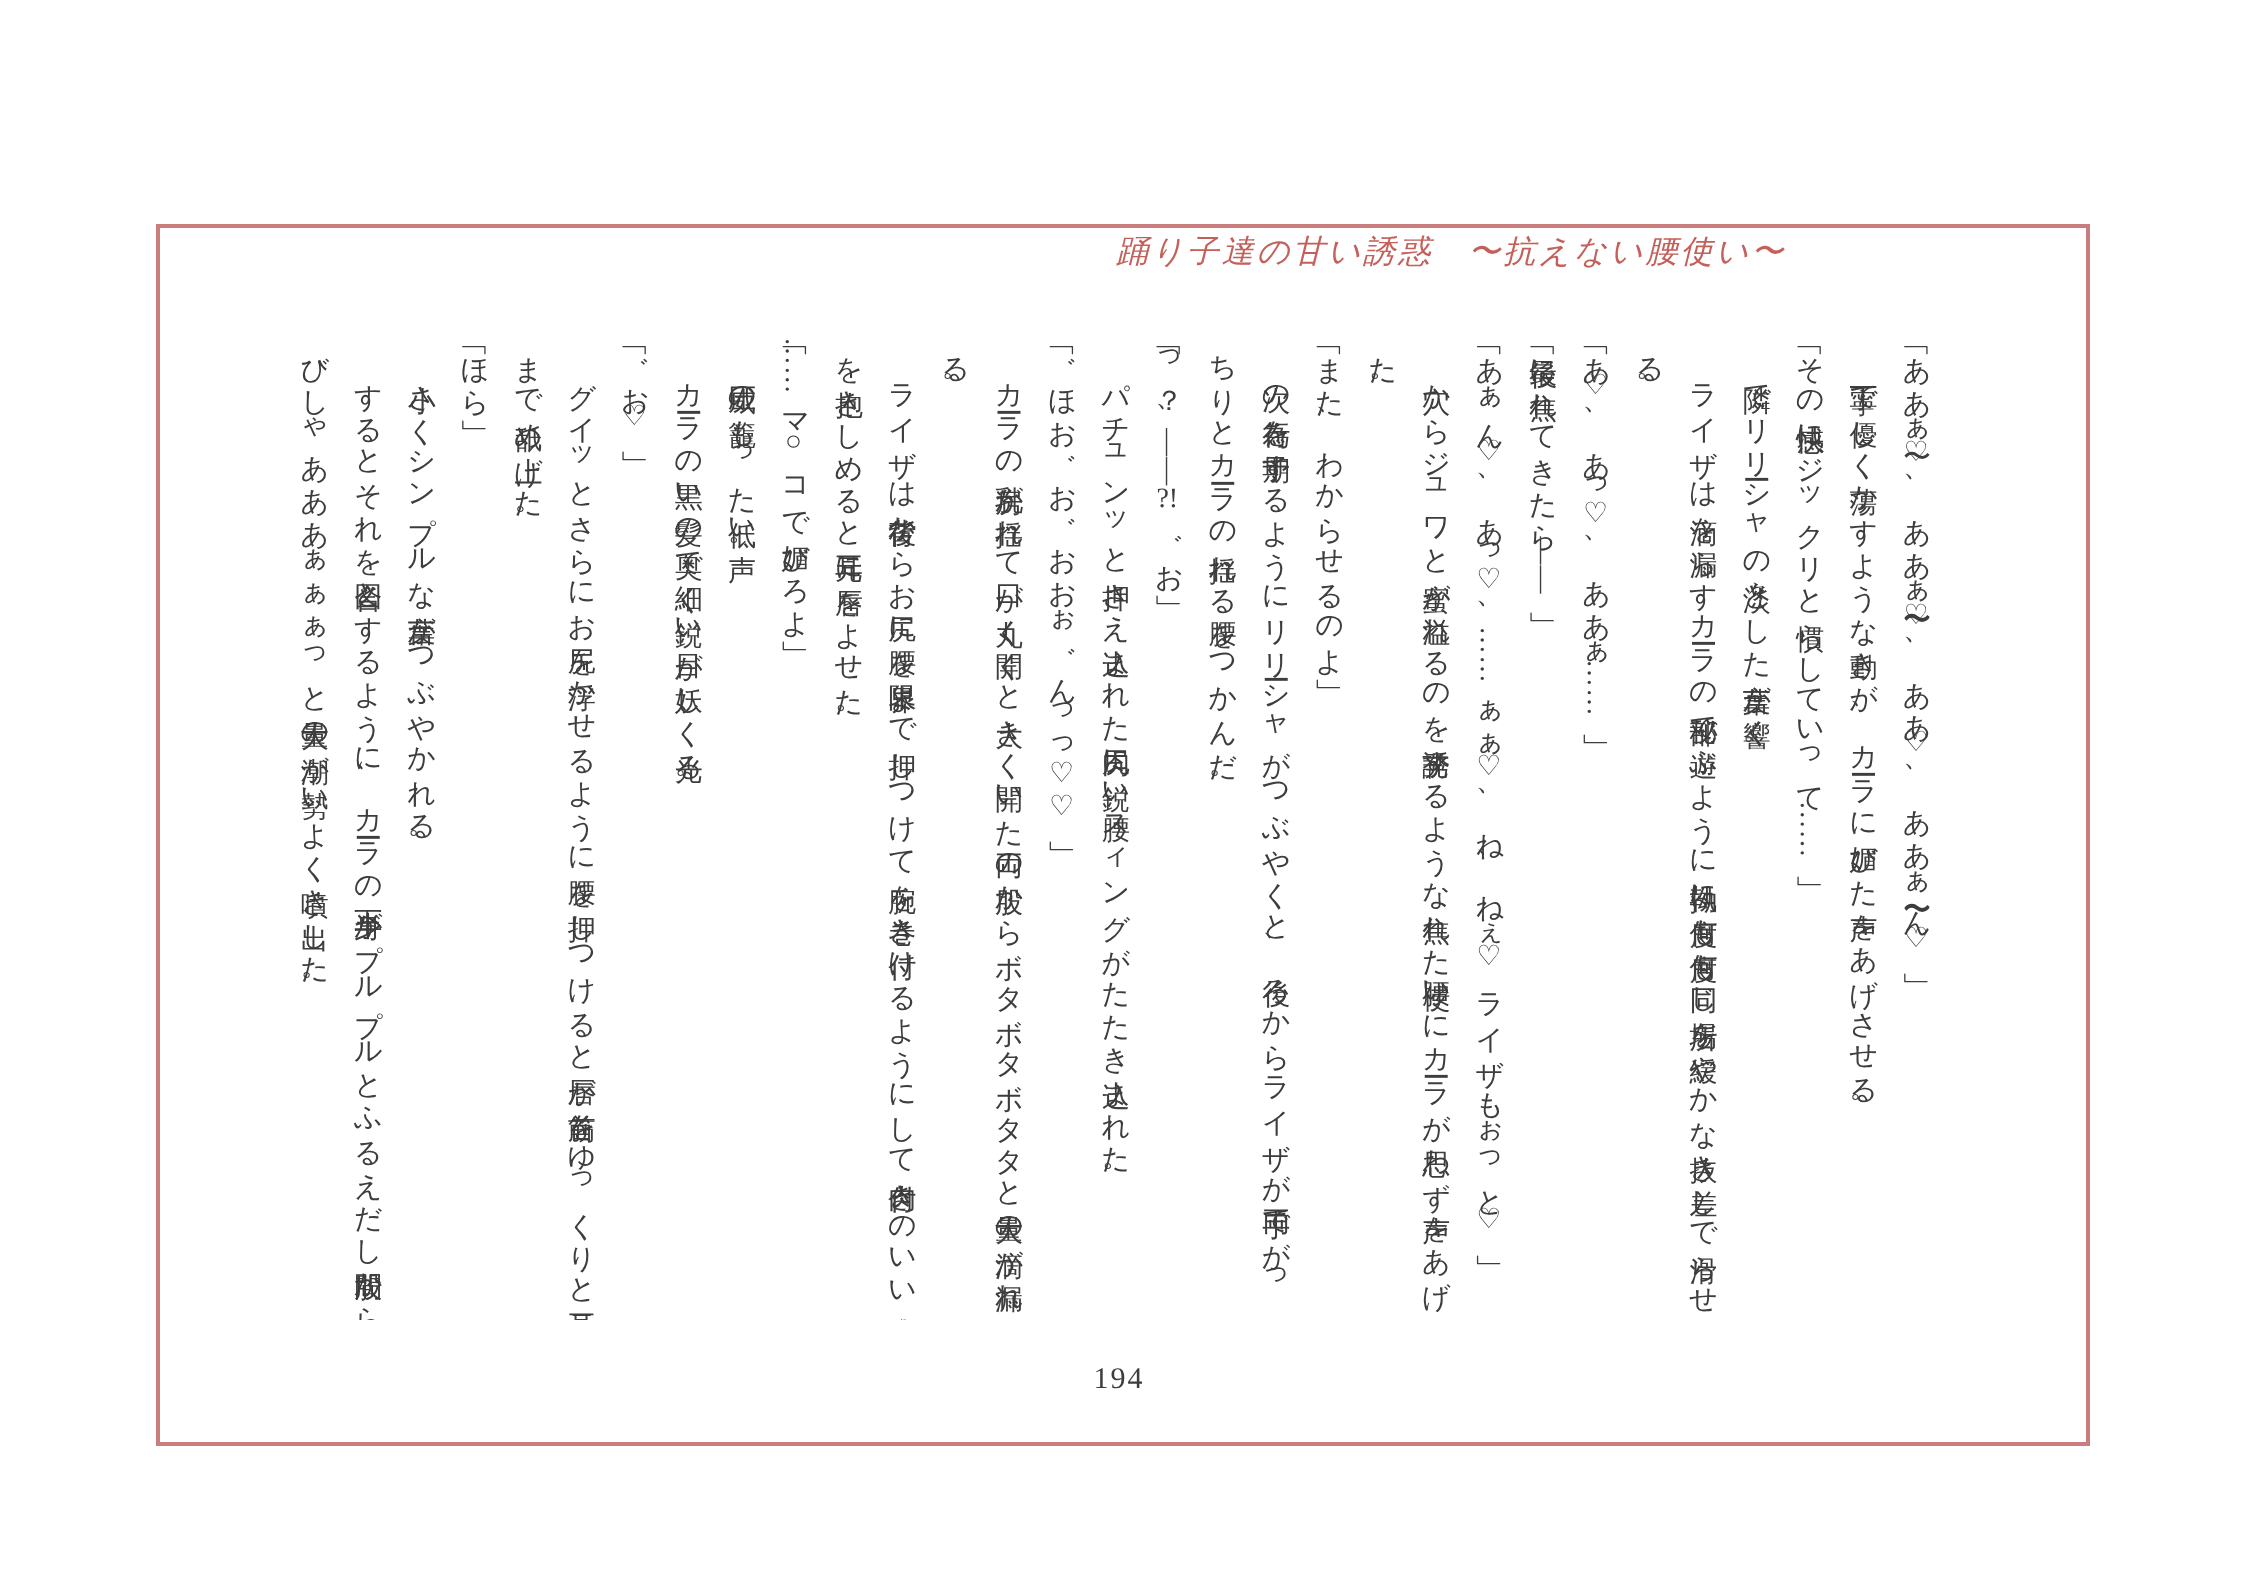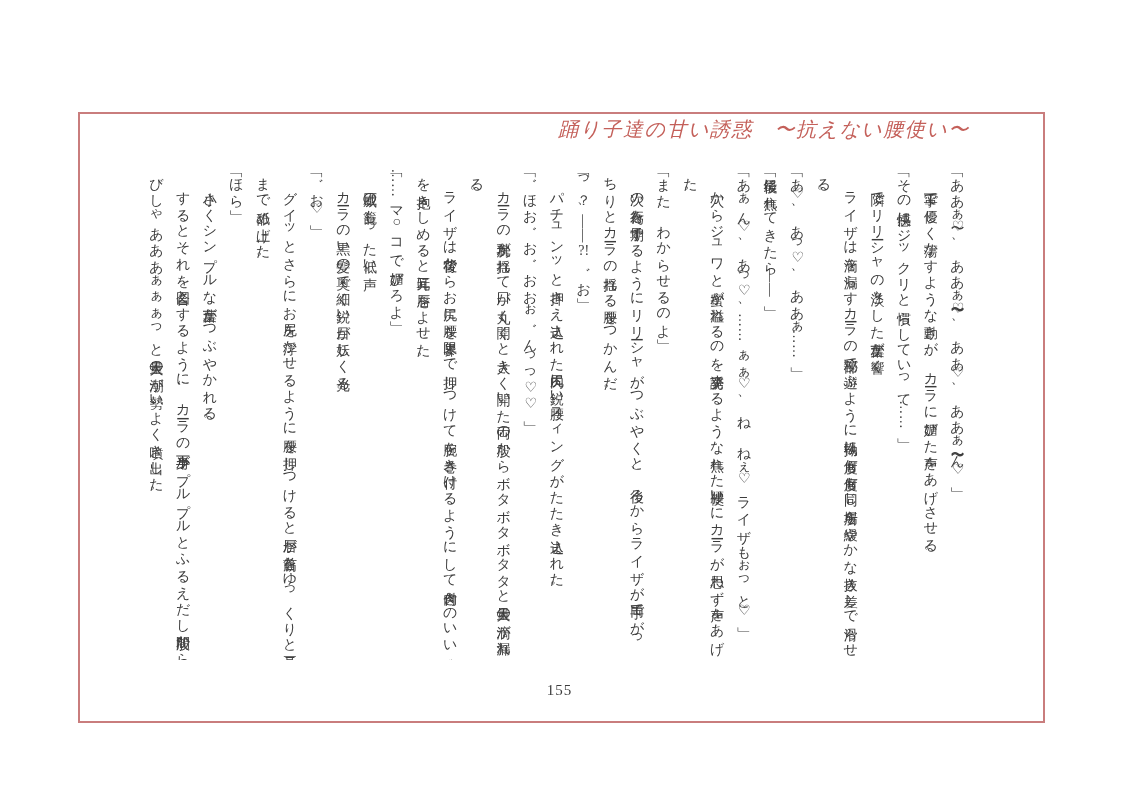--- a/index.html
+++ b/index.html
@@ -24,21 +24,21 @@
     border: 2px solid #c97d7d;
     background: #ffffff;
   }
   .chapter-title {
     position: absolute;
     top: 116px;
     left: 558px;
     width: 322px;
     text-align: center;
     font-style: italic;
-    font-size: 20px;
+    font-size: 16px;
     letter-spacing: 1.5px;
     color: #c4605a;
     white-space: nowrap;
   }
   .body-text {
     position: absolute;
     top: 168px;
     left: 142px;
     width: 828px;
     height: 492px;
@@ -98,14 +98,14 @@
       <p class="indent">ライザは背後からお尻に腰を限界まで押しつけて腕を巻き付けるようにして肉付きのいい身体を抱きしめると耳元に唇をよせた。</p>
       <p>「……マ○コで媚びろよ」</p>
       <p class="indent">威圧の籠もった低い声。</p>
       <p class="indent">カーラの黒い髪の奥で細く鋭い目が妖しく光る。</p>
       <p>「゛お♡」</p>
       <p class="indent">グイッとさらにお尻を浮かせるように腰を押しつけると唇が首筋をゆっくりと耳元まで舐め上げた。</p>
       <p>「ほら」</p>
       <p class="indent">小さくシンプルな言葉がつぶやかれる。</p>
       <p class="indent">するとそれを合図とするように、カーラの下半身がプルプルとふるえだし股間からびしゃあああぁぁぁっと大量の潮が勢いよく噴き出した。</p>
     </div>
-  <div class="page-number" style="color: rgb(61, 61, 61);">155</div>
+  <div class="page-number" style="color: rgb(61, 61, 61);">194</div>
 </div>
 
 </body></html>

